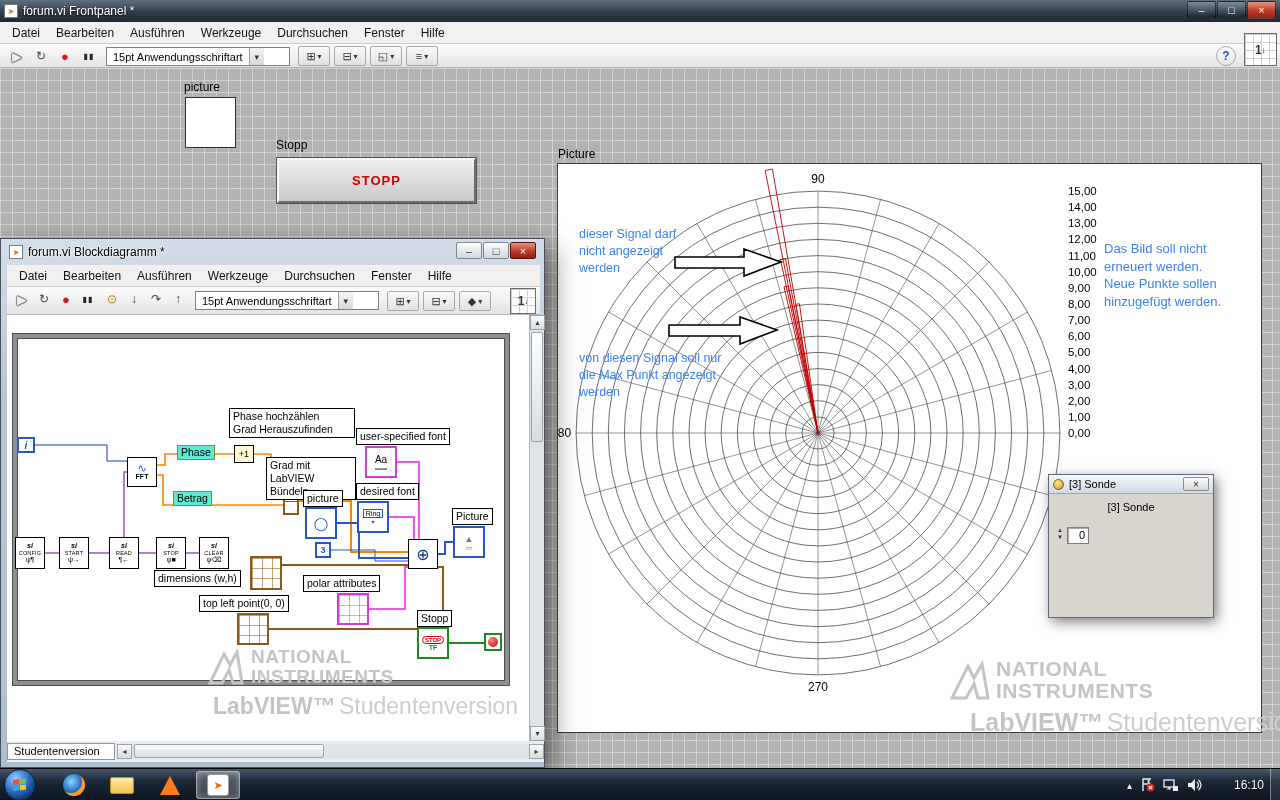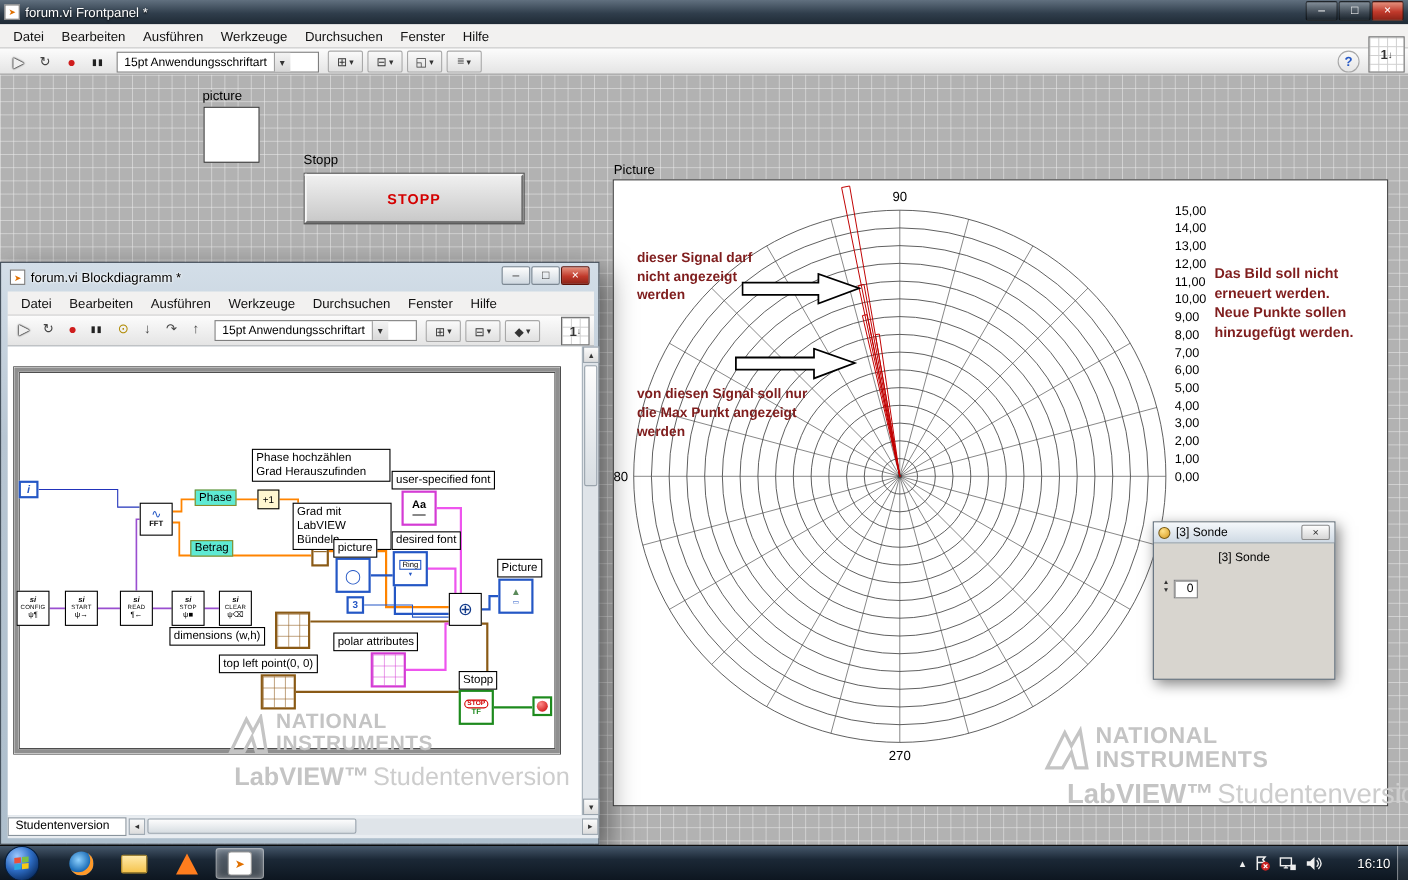--- a/index.html
+++ b/index.html
@@ -39,21 +39,21 @@
 #fp-client{position:absolute;left:0;top:68px;width:1280px;height:700px;background-color:#b2b2b2;
  background-image:linear-gradient(rgba(236,236,236,.55) 1px,transparent 1px),linear-gradient(90deg,rgba(236,236,236,.55) 1px,transparent 1px);
  background-size:12px 12px;overflow:hidden}
 .lvlabel{position:absolute;font-size:12px;color:#000}
 #picture-small{position:absolute;left:185px;top:29px;width:51px;height:51px;background:#fff;border:1px solid #2f2f2f}
 #stopp-btn{position:absolute;left:277px;top:90px;width:199px;height:45px;background:linear-gradient(#efefef,#c9c9c9);
  border-top:2px solid #f8f8f8;border-left:2px solid #f8f8f8;border-right:2px solid #6f6f6f;border-bottom:2px solid #6f6f6f;
  box-shadow:0 0 0 1px #555;display:flex;align-items:center;justify-content:center;color:#d40000;font-weight:bold;font-size:13px;letter-spacing:1px;cursor:pointer}
 #picture-box{position:absolute;left:557px;top:95px;width:705px;height:570px;background:#fff;border:1px solid #3c3c3c;z-index:1}
 #polar-svg{position:absolute;left:0;top:0;font-family:"Liberation Sans",sans-serif}
-.note{position:absolute;font-weight:bold;font-size:12.5px;line-height:1.35;white-space:pre-line;color:#7f1d1d}
+.note{position:absolute;font-weight:normal;font-size:12.5px;line-height:1.35;white-space:pre-line;color:#3b82f6}
 .fatarrow{position:absolute}
 
 .wm{position:absolute;z-index:4;pointer-events:none}
 .wm .brand{font-weight:bold;color:#c4c4c4;letter-spacing:.5px;line-height:1.05}
 .wm .prod{font-weight:bold;color:#c4c4c4}
 .wm .ed{color:#cdcdcd}
 
 
 #probe{position:absolute;left:1048px;top:406px;width:166px;height:144px;z-index:10;border:1px solid #5e6c7a;background:#d8d5cf;box-shadow:3px 4px 12px rgba(0,0,0,.5)}
 #probe-title{height:19px;background:linear-gradient(#f5f8fb,#cfdae4);border-bottom:1px solid #9aa7b2;display:flex;align-items:center;padding:0 4px;font-size:11px}
@@ -439,21 +439,21 @@
       <div class="bdlabel" style="left:259px;top:142px;width:90px">Grad mit LabVIEW
 Bündeln</div>
 
       <div class="node n-brown" style="left:276px;top:174px;width:16px;height:26px;padding:0">
         <div style="width:100%;height:50%;border-bottom:1px solid #8a5a16"></div>
           <div style="width:100%;height:50%"></div>
       </div>
 
       <div class="bdlabel" style="left:349px;top:113px">user-specified font</div>
       <div class="node n-pink" style="left:358px;top:131px;width:32px;height:32px">
-        <span style="font-size:10px;font-weight:bold">Aa</span>
+        <span style="font-size:10px;font-weight:normal">Aa</span>
         <span style="font-size:6px;color:#888">▬▬</span>
       </div>
 
       <div class="bdlabel" style="left:349px;top:168px">desired font</div>
       <div class="node n-blue" style="left:350px;top:186px;width:32px;height:32px">
         <span style="font-size:7px;border:1px solid #2457c5;padding:0 2px">Ring</span>
         <span style="font-size:6px;color:#2457c5">▾</span>
       </div>
 
       <div class="bdlabel" style="left:296px;top:175px">picture</div>

